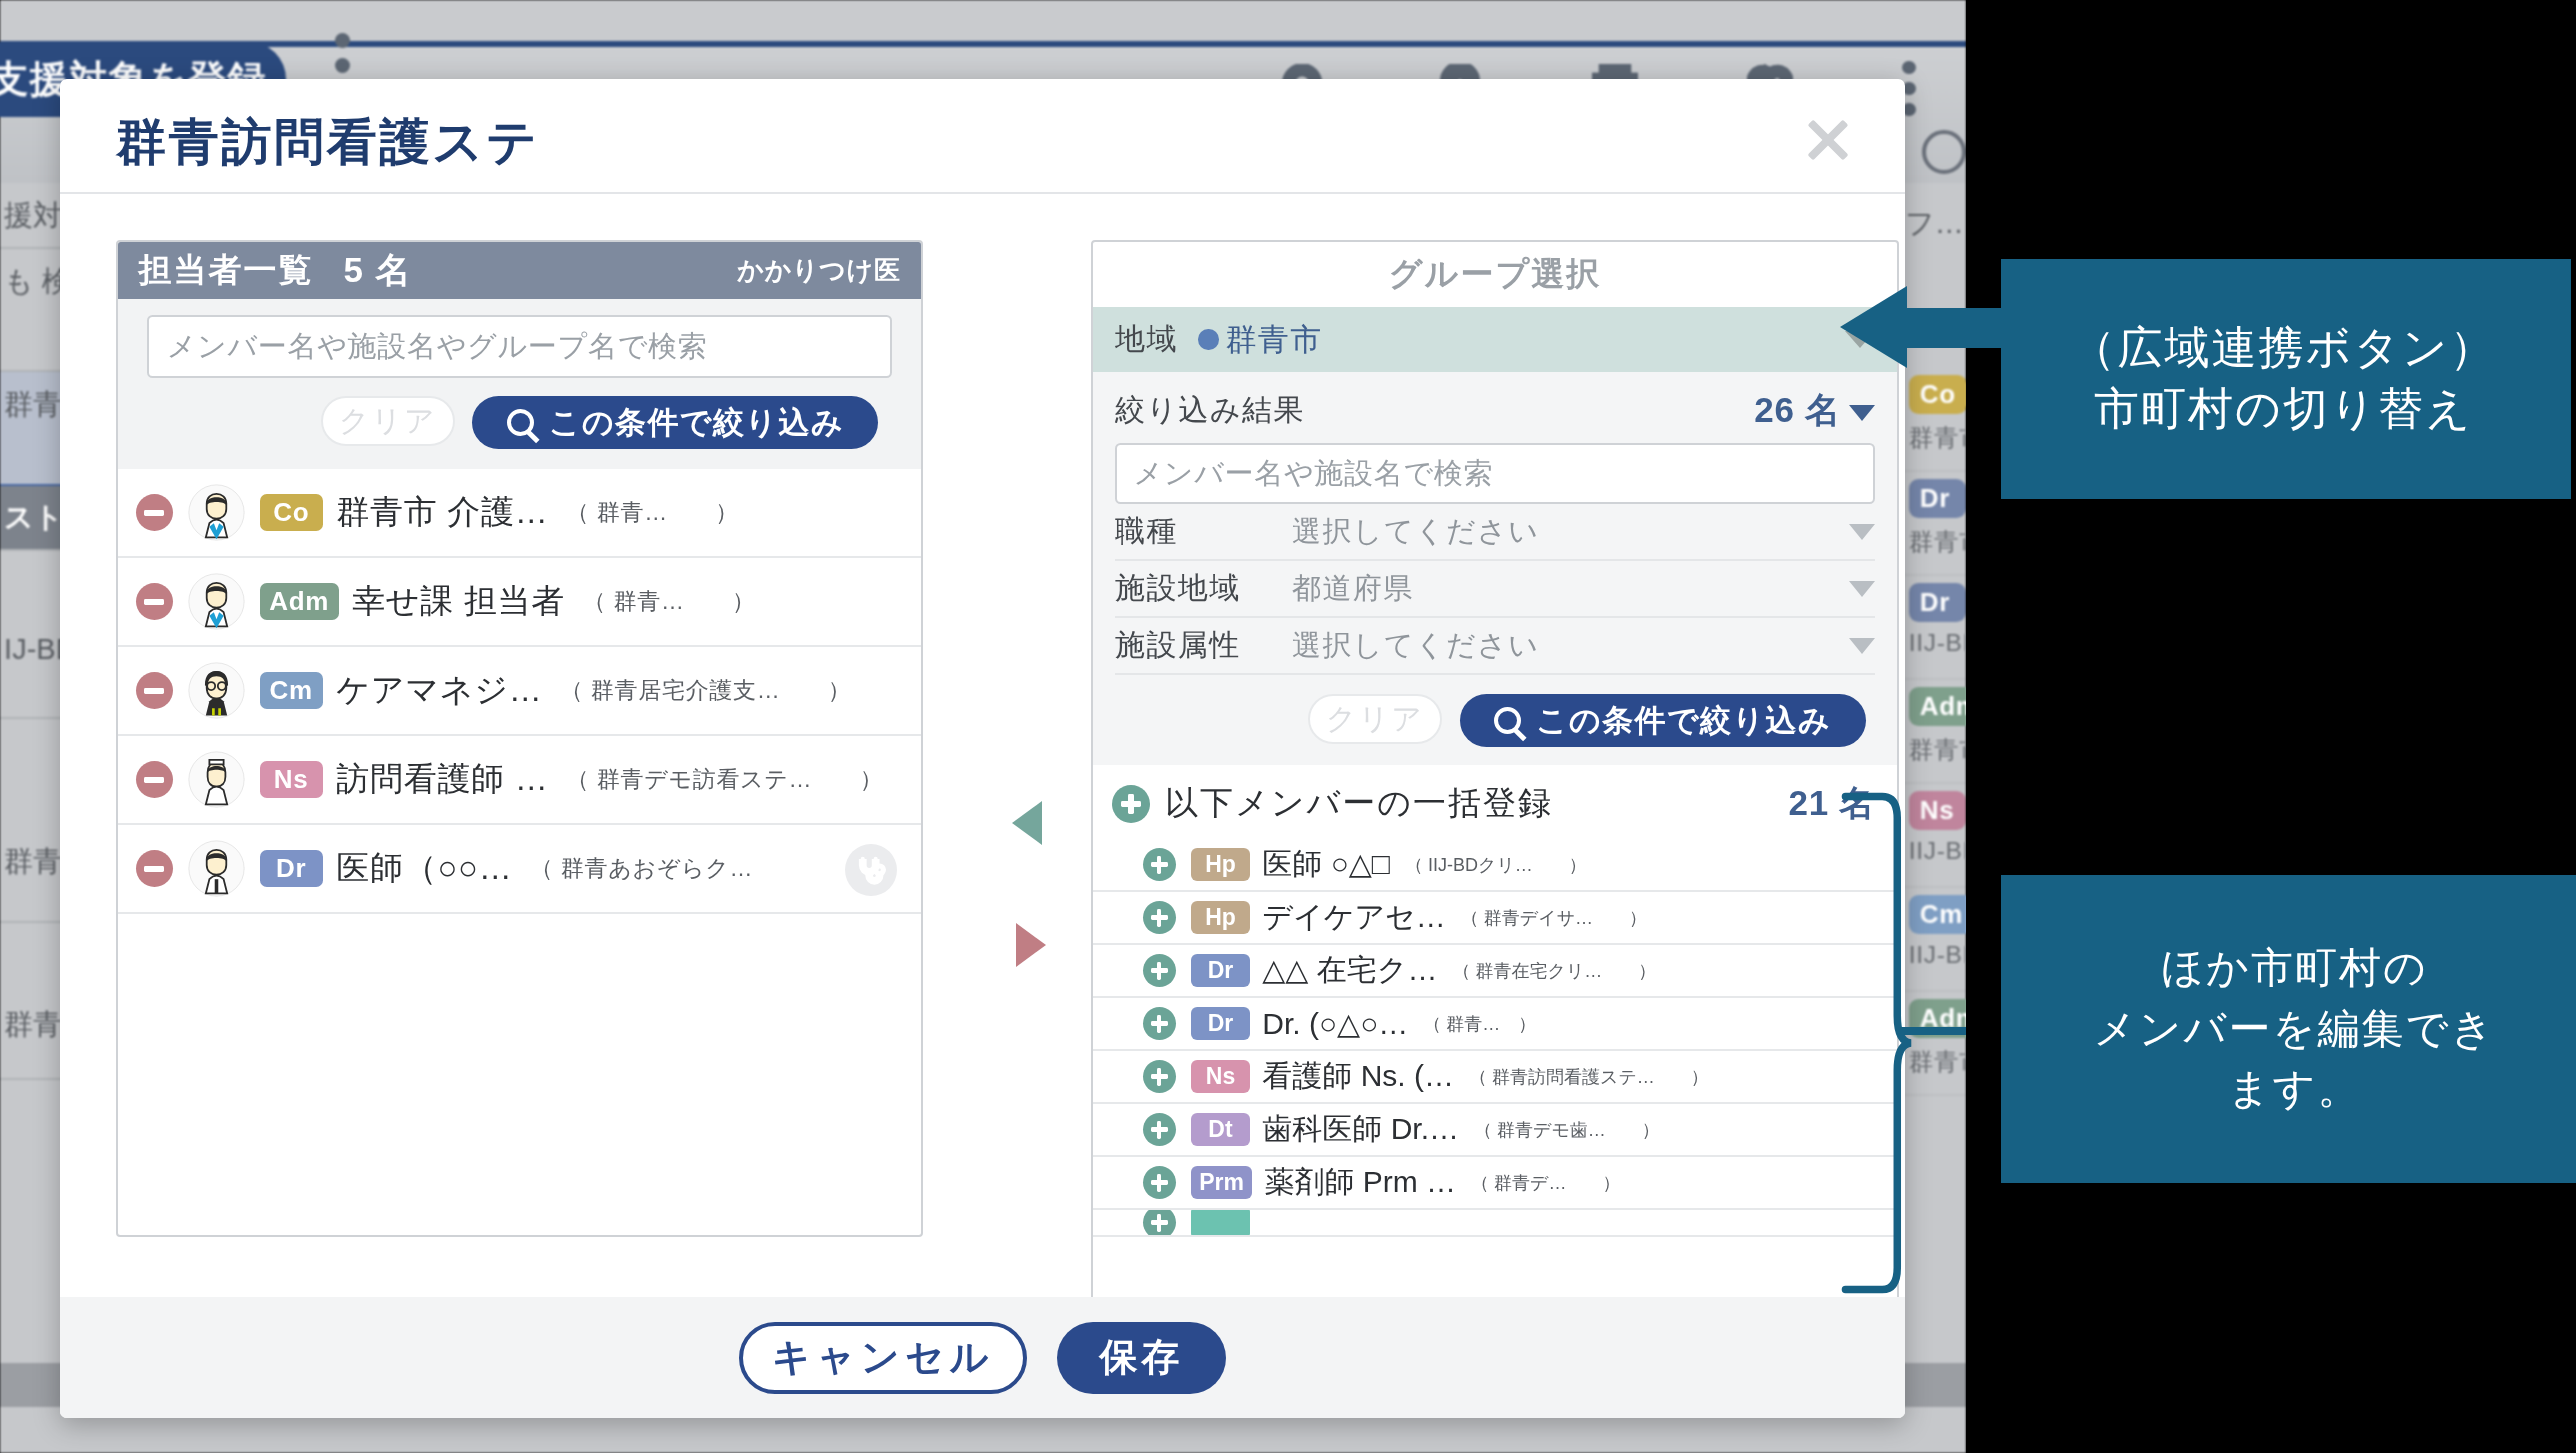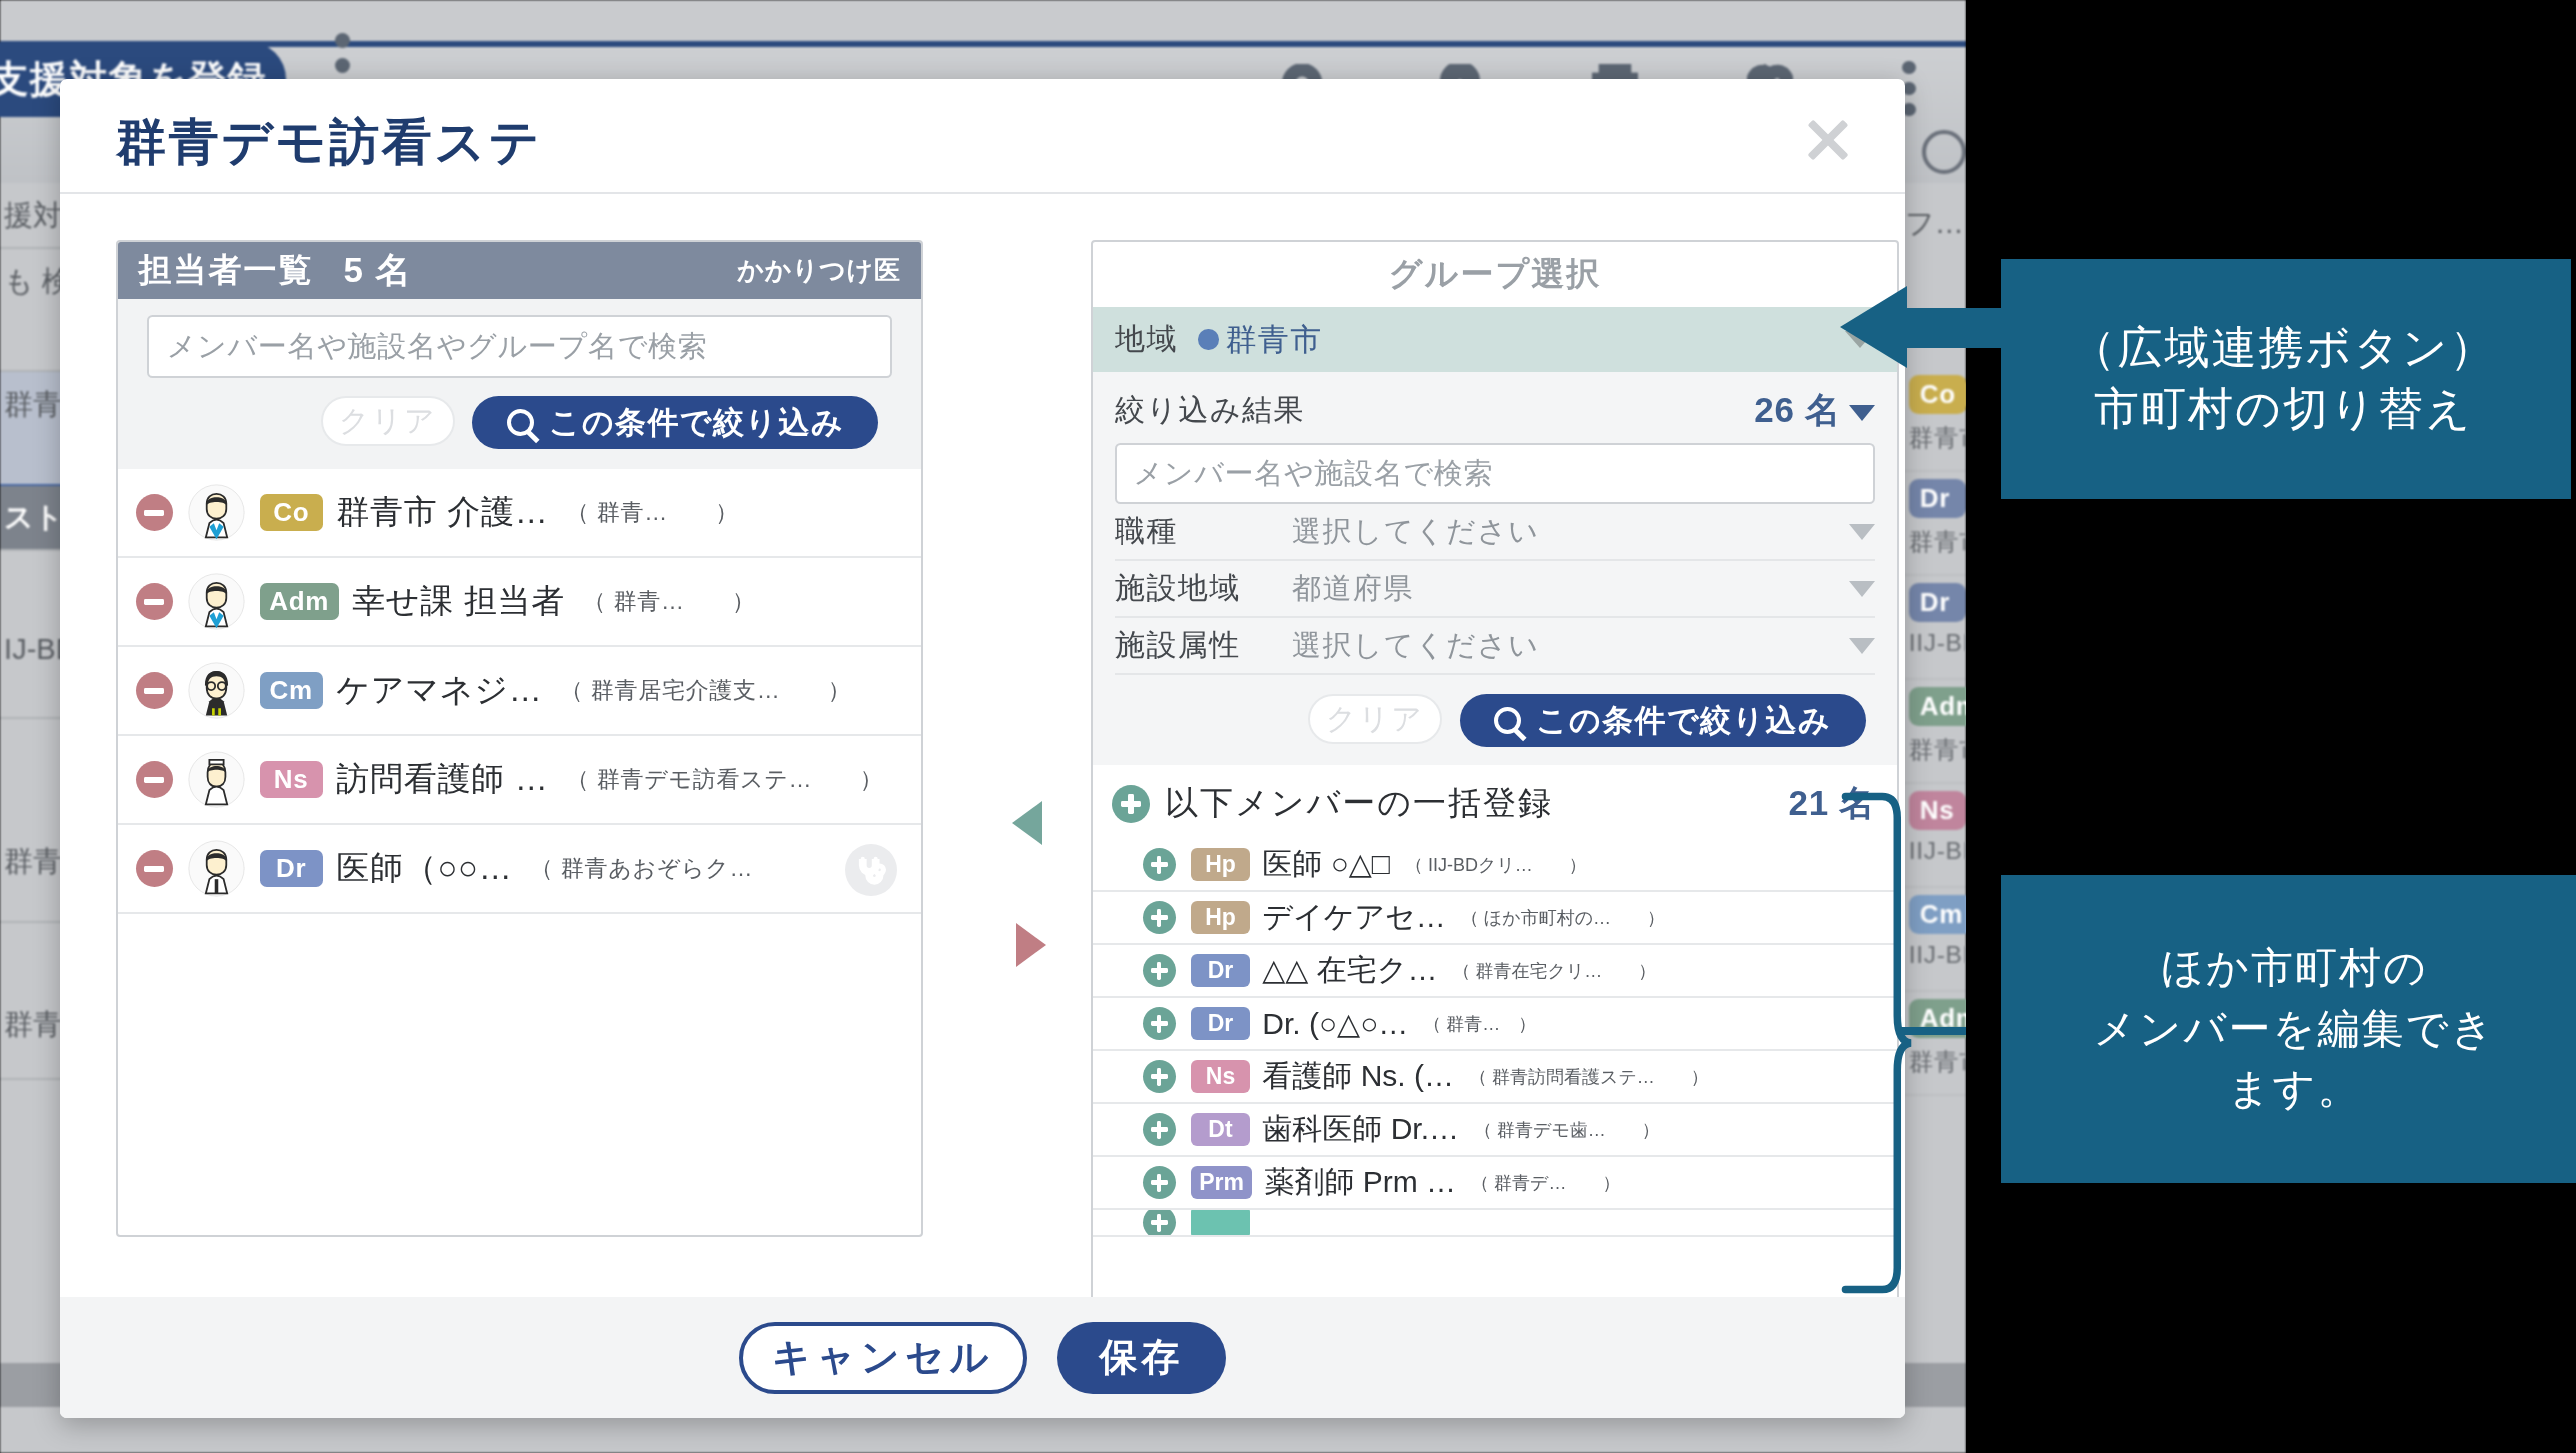--- a/index.html
+++ b/index.html
@@ -329,21 +329,21 @@
         <div class="bg-sub">群青市</div>
       </div>
     </div>
 
     <div class="bg-bottombar"></div>
   </div>
 
   <div class="modal">
 
     <div class="modal-head">
-      <div class="modal-title">群青デモ訪看ステ</div>
+      <div class="modal-title">群青訪問看護ステ</div>
       <div class="modal-close"></div>
     </div>
 
     <div class="modal-body">
 
       <div class="lpanel">
         <div class="lp-head">
           <span class="lp-title">担当者一覧</span>
           <span class="lp-count">5 名</span>
           <span class="lp-right">かかりつけ医</span>
@@ -504,21 +504,21 @@
           <div class="rrow">
             <span class="plus-s"></span>
             <span class="rbadge" style="background:#c0a98b">Hp</span>
             <span class="rname">医師 ○△□</span>
             <span class="rfac">（ <span>IIJ-BDクリ…</span>　　）</span>
           </div>
           <div class="rrow">
             <span class="plus-s"></span>
             <span class="rbadge" style="background:#c0a98b">Hp</span>
             <span class="rname">デイケアセ…</span>
-            <span class="rfac">（ <span>ほか市町村の…</span>　　）</span>
+            <span class="rfac">（ <span>群青デイサ…</span>　　）</span>
           </div>
           <div class="rrow">
             <span class="plus-s"></span>
             <span class="rbadge" style="background:#7d93c6">Dr</span>
             <span class="rname">△△ 在宅ク…</span>
             <span class="rfac">（ <span>群青在宅クリ…</span>　　）</span>
           </div>
           <div class="rrow">
             <span class="plus-s"></span>
             <span class="rbadge" style="background:#7d93c6">Dr</span>

